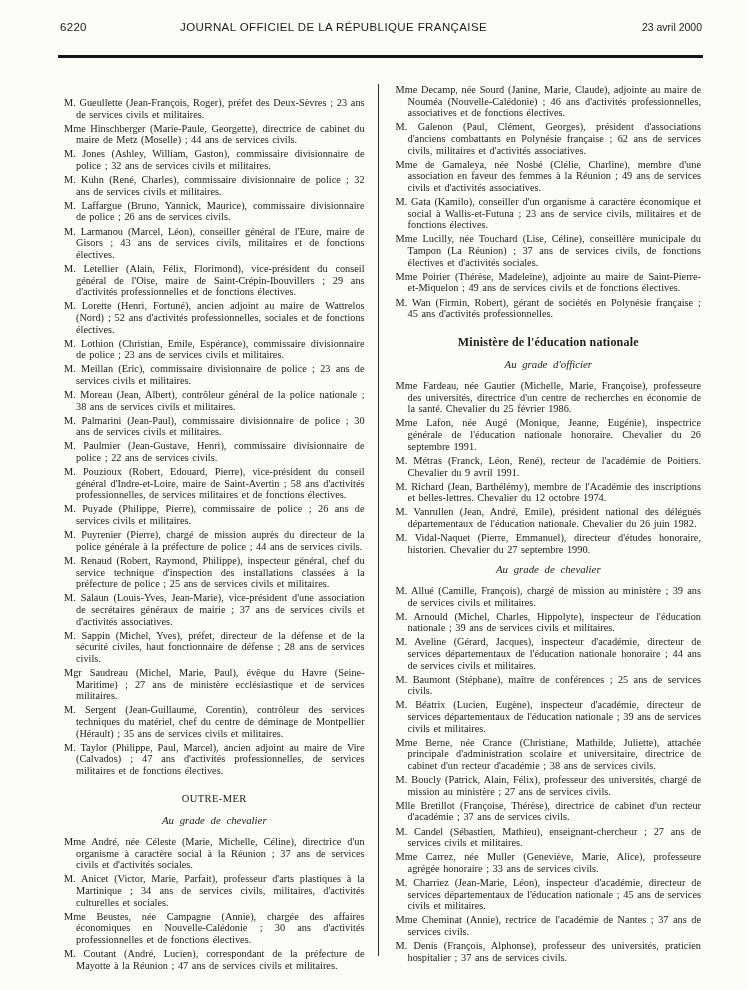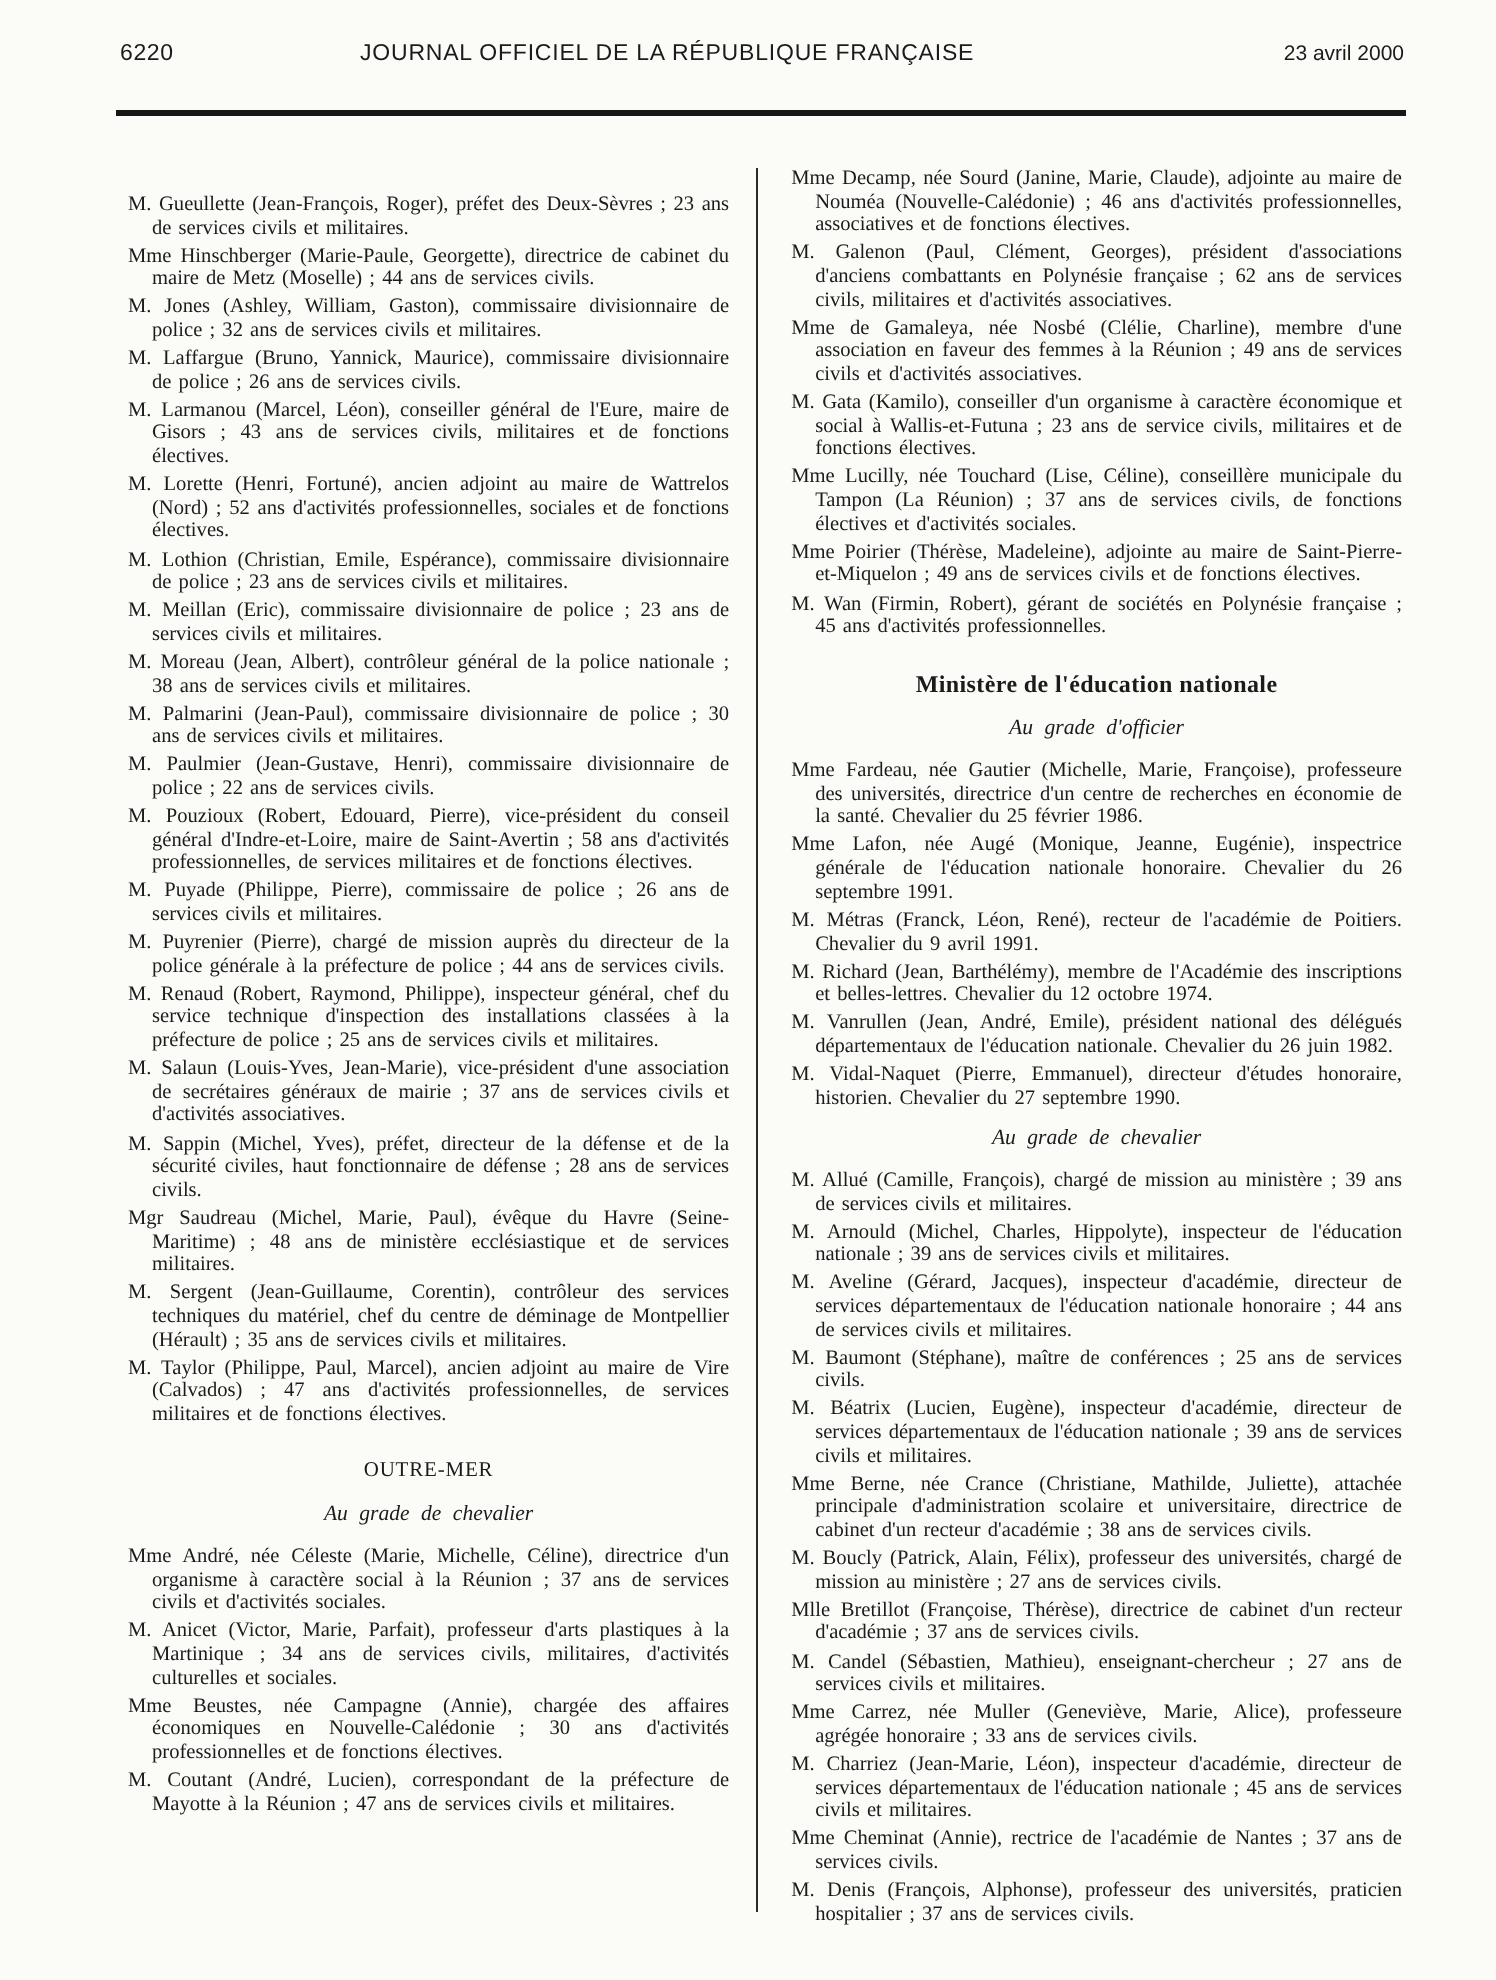--- a/index.html
+++ b/index.html
@@ -91,35 +91,37 @@
   </div>
   <div class="header-rule"></div>
 
   <div class="column-divider"></div>
 
   <div class="columns">
     <div class="col col-left" id="col-left">
         <p class="entry">M. Gueullette (Jean-François, Roger), préfet des Deux-Sèvres ; 23 ans de services civils et militaires.</p>
         <p class="entry">Mme Hinschberger (Marie-Paule, Georgette), directrice de cabinet du maire de Metz (Moselle) ; 44 ans de services civils.</p>
         <p class="entry">M. Jones (Ashley, William, Gaston), commissaire divisionnaire de police ; 32 ans de services civils et militaires.</p>
+        <p class="entry">M. Kuhn (René, Charles), commissaire divisionnaire de police ; 32 ans de services civils et militaires.</p>
         <p class="entry">M. Laffargue (Bruno, Yannick, Maurice), commissaire divisionnaire de police ; 26 ans de services civils.</p>
         <p class="entry">M. Larmanou (Marcel, Léon), conseiller général de l'Eure, maire de Gisors ; 43 ans de services civils, militaires et de fonctions électives.</p>
+        <p class="entry">M. Letellier (Alain, Félix, Florimond), vice-président du conseil général de l'Oise, maire de Saint-Crépin-Ibouvillers ; 29 ans d'activités professionnelles et de fonctions électives.</p>
         <p class="entry">M. Lorette (Henri, Fortuné), ancien adjoint au maire de Wattrelos (Nord) ; 52 ans d'activités professionnelles, sociales et de fonctions électives.</p>
         <p class="entry">M. Lothion (Christian, Emile, Espérance), commissaire divisionnaire de police ; 23 ans de services civils et militaires.</p>
         <p class="entry">M. Meillan (Eric), commissaire divisionnaire de police ; 23 ans de services civils et militaires.</p>
         <p class="entry">M. Moreau (Jean, Albert), contrôleur général de la police nationale ; 38 ans de services civils et militaires.</p>
         <p class="entry">M. Palmarini (Jean-Paul), commissaire divisionnaire de police ; 30 ans de services civils et militaires.</p>
         <p class="entry">M. Paulmier (Jean-Gustave, Henri), commissaire divisionnaire de police ; 22 ans de services civils.</p>
         <p class="entry">M. Pouzioux (Robert, Edouard, Pierre), vice-président du conseil général d'Indre-et-Loire, maire de Saint-Avertin ; 58 ans d'activités professionnelles, de services militaires et de fonctions électives.</p>
         <p class="entry">M. Puyade (Philippe, Pierre), commissaire de police ; 26 ans de services civils et militaires.</p>
         <p class="entry">M. Puyrenier (Pierre), chargé de mission auprès du directeur de la police générale à la préfecture de police ; 44 ans de services civils.</p>
         <p class="entry">M. Renaud (Robert, Raymond, Philippe), inspecteur général, chef du service technique d'inspection des installations classées à la préfecture de police ; 25 ans de services civils et militaires.</p>
         <p class="entry">M. Salaun (Louis-Yves, Jean-Marie), vice-président d'une association de secrétaires généraux de mairie ; 37 ans de services civils et d'activités associatives.</p>
         <p class="entry">M. Sappin (Michel, Yves), préfet, directeur de la défense et de la sécurité civiles, haut fonctionnaire de défense ; 28 ans de services civils.</p>
-        <p class="entry">Mgr Saudreau (Michel, Marie, Paul), évêque du Havre (Seine-Maritime) ; 48 ans de ministère ecclésiastique et de services militaires.</p>
+        <p class="entry">Mgr Saudreau (Michel, Marie, Paul), évêque du Havre (Seine-Maritime) ; 27 ans de ministère ecclésiastique et de services militaires.</p>
         <p class="entry">M. Sergent (Jean-Guillaume, Corentin), contrôleur des services techniques du matériel, chef du centre de déminage de Montpellier (Hérault) ; 35 ans de services civils et militaires.</p>
         <p class="entry">M. Taylor (Philippe, Paul, Marcel), ancien adjoint au maire de Vire (Calvados) ; 47 ans d'activités professionnelles, de services militaires et de fonctions électives.</p>
         <p class="section">OUTRE-MER</p>
         <p class="grade">Au grade de chevalier</p>
         <p class="entry">Mme André, née Céleste (Marie, Michelle, Céline), directrice d'un organisme à caractère social à la Réunion ; 37 ans de services civils et d'activités sociales.</p>
         <p class="entry">M. Anicet (Victor, Marie, Parfait), professeur d'arts plastiques à la Martinique ; 34 ans de services civils, militaires, d'activités culturelles et sociales.</p>
         <p class="entry">Mme Beustes, née Campagne (Annie), chargée des affaires économiques en Nouvelle-Calédonie ; 30 ans d'activités professionnelles et de fonctions électives.</p>
         <p class="entry">M. Coutant (André, Lucien), correspondant de la préfecture de Mayotte à la Réunion ; 47 ans de services civils et militaires.</p>
       </div>
     <div class="col col-right" id="col-right">

